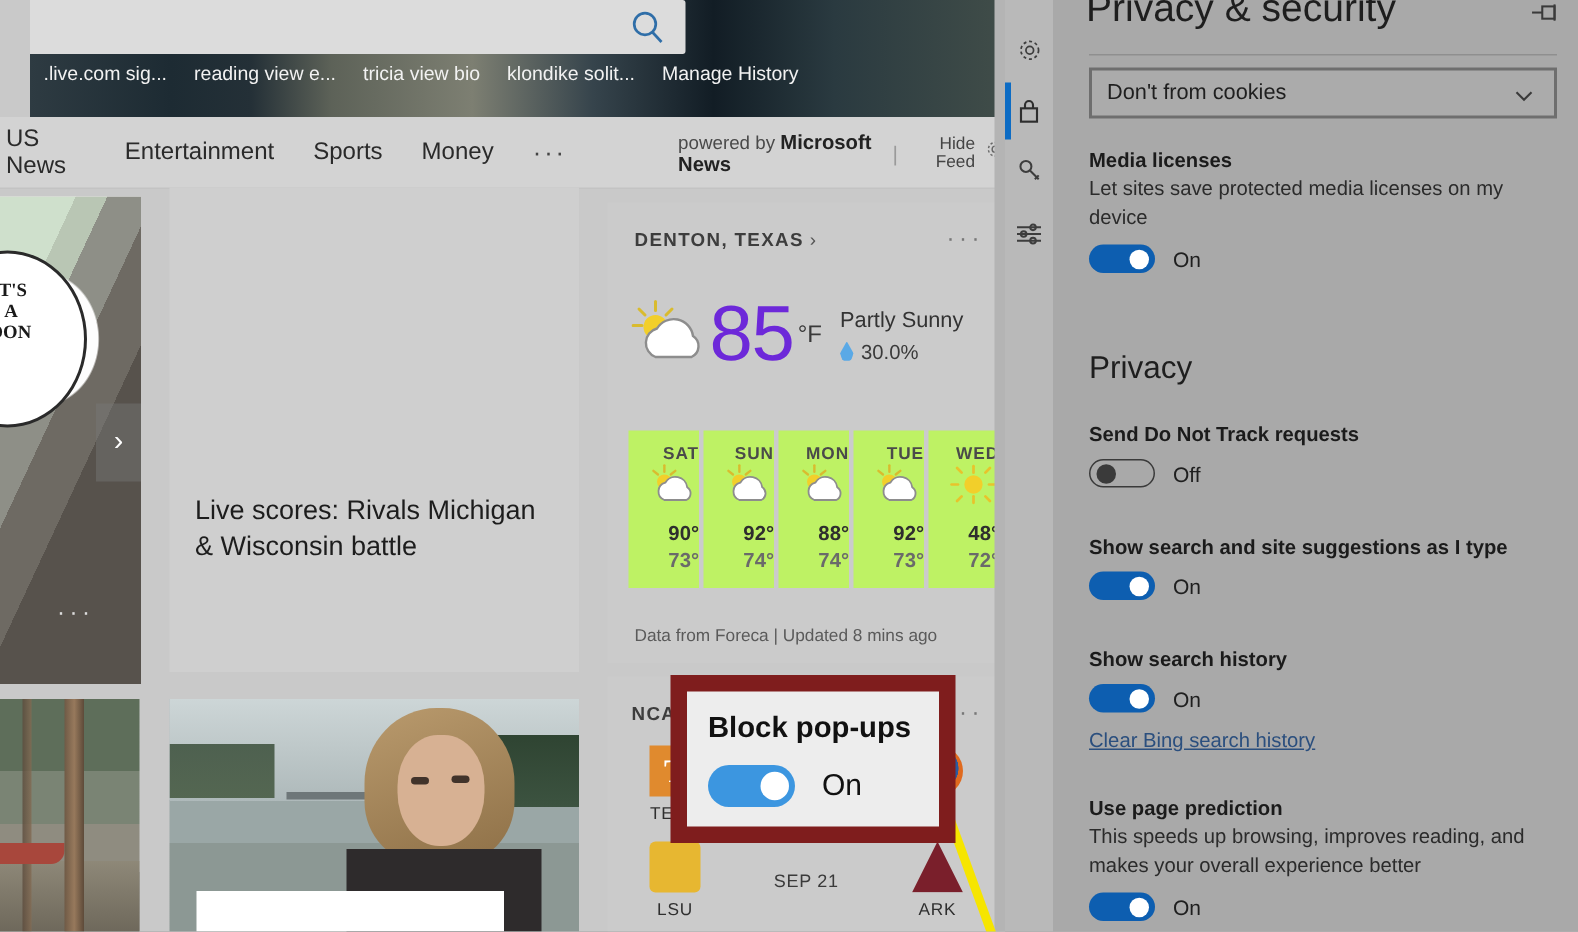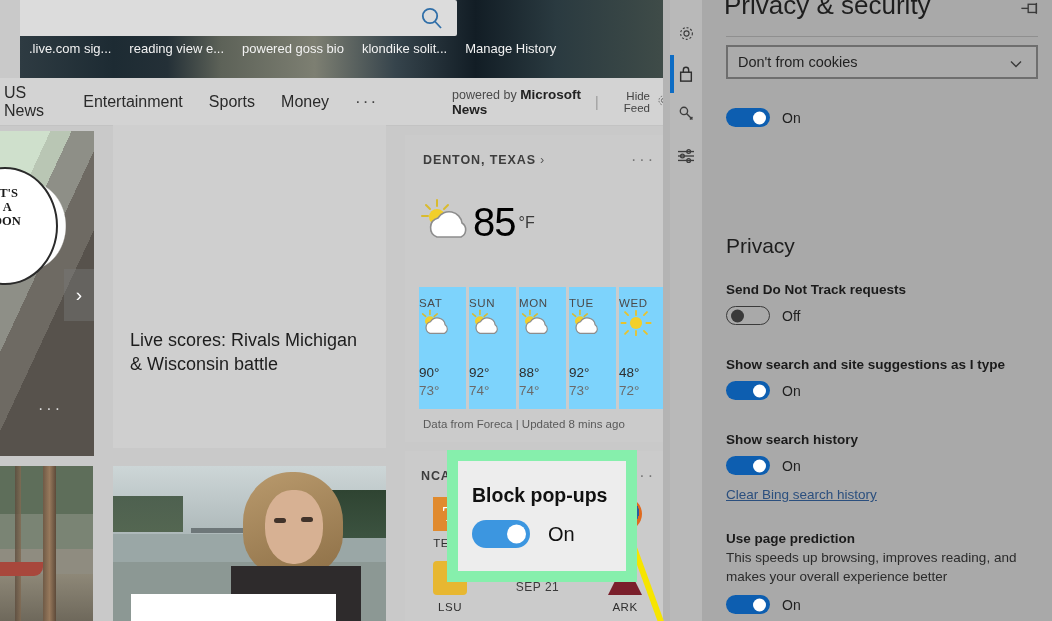--- a/index.html
+++ b/index.html
@@ -150,31 +150,31 @@
 
   
   .widget-col { position:absolute; left: 405px; top: 0; width: 265px; height: 495px; }
   .w-card { position:absolute; left:0; width:265px; background:#cbcbcb; }
   .weather { top: 9px; height: 307px; }
   .wx-loc { position:absolute; left:18px; top:18px; font-size:12.5px; letter-spacing:.9px;
             color:#3d3d3d; font-weight:600; }
   .wx-chev { color:#555; font-weight:400; margin-left:4px; }
   .wx-dots { position:absolute; right:14px; top:16px; color:#777; font-size:16px; letter-spacing:3px;}
   .wx-now { position:absolute; left:16px; top:62px; display:flex; align-items:center; }
-  .wx-temp { font-size:40px; color:#000000; font-weight:300; line-height:1; letter-spacing:-1px;}
+  .wx-temp { font-size:52px; color:#6d28d9; font-weight:300; line-height:1; letter-spacing:-1px;}
   .wx-unit { font-size:16px; color:#3a3a3a; margin:2px 0 0 3px; }
   .wx-cond { margin-left:12px; }
   .wx-cond-t { font-size:14.5px; color:#333; }
   .wx-precip { font-size:13.5px; color:#3a3a3a; margin-top:4px; display:flex; align-items:center; gap:5px;}
   .drop { width:9px; height:13px; background:#5aa9e6; border-radius:50% 50% 50% 50% / 62% 62% 38% 38%;
           transform: rotate(0deg); clip-path: polygon(50% 0,100% 62%,82% 100%,18% 100%,0 62%); }
   .forecast { position:absolute; left:14px; top:152px; display:flex; gap:3px; }
-  .fc-day { width:47px; background:#7dd3fc; padding:10px 0 11px; text-align:left; }
+  .fc-day { width:47px; background:#bef264; padding:10px 0 11px; text-align:right;font-weight:bold; }
   .fc-name { font-size:11.5px; color:#4a4a4a; letter-spacing:.6px; }
-  .fc-hi { font-size:13.5px; color:#2e2e2e; margin-top:24px; }
+  .fc-hi { font-size:13.5px; color:#2e2e2e; margin-top:6px; }
   .fc-lo { font-size:13.5px; color:#6a6a6a; margin-top:3px; }
   .wx-foot { position:absolute; left:18px; top:283px; font-size:11.5px; color:#5a5a5a; }
 
   .sports { top: 325px; height: 170px; }
   .sp-title { position:absolute; left:16px; top:18px; font-size:12.5px; letter-spacing:.9px;
               color:#3d3d3d; font-weight:600; }
   .sp-dots { position:absolute; right:14px; top:16px; color:#777; font-size:16px; letter-spacing:3px;}
   .sp-row { position:absolute; left:16px; width:233px; display:flex; align-items:center;
             justify-content:space-between; }
   .sp-row1 { top: 46px; }
@@ -231,22 +231,22 @@
   .tgl .knob { position:absolute; top:50%; transform:translateY(-50%);
                width:13px; height:13px; border-radius:50%; }
   .tgl.on  .knob { right:4px; background:#ffffff; }
   .tgl.off .knob { left:4px;  background:#3a3a3a; }
   .tgl-label { font-size:14px; color:#1f1f1f; }
 
   
   .pointer { position:absolute; left:630px; top:545px; width:6px; height:95px;
              background:#f6e500; transform-origin: top center; transform: rotate(-20deg); }
   .callout {
-    position:absolute; left:447px; top:450px; width:190px; height:132px;
-    background:#86efac; padding:11px;
+    position:absolute; left:447px; top:450px; width:190px; height:112px;
+    background:#7f1d1d; padding:11px;
   }
   .callout-inner { width:100%; height:100%; background:#ededed;
                    display:flex; flex-direction:column; justify-content:center; padding-left:14px; }
   .callout-title { font-size:19.5px; font-weight:bold; color:#111; }
   .callout-row { display:flex; align-items:center; gap:18px; margin-top:13px; }
   .callout-tgl { width:58px; height:28px; border-radius:15px; background:#3c96e0; position:relative; }
   .callout-tgl .knob { position:absolute; right:4px; top:50%; transform:translateY(-50%);
                        width:19px; height:19px; border-radius:50%; background:#fff; }
   .callout-on { font-size:20px; color:#111; }
 </style>
@@ -262,21 +262,21 @@
         <span class="search-icon">
           <svg width="26" height="26" viewBox="0 0 26 26">
             <circle cx="11" cy="10" r="7.2" fill="none" stroke="#2f6ea8" stroke-width="1.8"></circle>
             <line x1="16" y1="15.5" x2="22" y2="22" stroke="#2f6ea8" stroke-width="1.8"></line>
           </svg>
         </span>
       </div>
       <div class="chips">
         <span class="chip">.live.com sig...</span>
         <span class="chip">reading view e...</span>
-        <span class="chip">powered goss bio</span>
+        <span class="chip">tricia view bio</span>
         <span class="chip">klondike solit...</span>
         <span class="chip">Manage History</span>
       </div>
     </div>
 
     <div class="news-nav">
       <span class="nav-link">US News</span>
       <span class="nav-link">Entertainment</span>
       <span class="nav-link">Sports</span>
       <span class="nav-link">Money</span>
@@ -349,20 +349,27 @@
                     <line x1="27" y1="8" x2="23" y2="12"></line>
                   <line x1="5" y1="8" x2="9" y2="12"></line>
                     <line x1="1" y1="19" x2="7" y2="19"></line>
                 </g>
                 <circle cx="16" cy="20" r="8" fill="#f2cf2a"></circle>
                 <path d="M16 40 a10 10 0 0 1 1 -19 a13 13 0 0 1 24 5 a8 8 0 0 1 -1 14 z" fill="#ffffff" stroke="#8d8d8d" stroke-width="1.6"></path>
               </svg>
             </span>
             <span class="wx-temp">85</span>
             <span class="wx-unit">°F</span>
+            <span class="wx-cond">
+              <span class="wx-cond-t">Partly Sunny</span>
+              <span class="wx-precip">
+                <span class="drop"></span>
+                <span>30.0%</span>
+              </span>
+            </span>
           </div>
 
           <div class="forecast">
             <div class="fc-day">
               <div class="fc-name">SAT</div>
               <div>
                 <svg width="34" height="28" viewBox="0 0 52 46">
                     <g stroke="#d9bb2e" stroke-width="2.6" stroke-linecap="round">
                       <line x1="16" y1="2" x2="16" y2="9"></line>
                       <line x1="28" y1="8" x2="23" y2="12"></line>
@@ -534,20 +541,22 @@
     <div class="select">
       <span>Don't from cookies</span>
       <span class="chev">
         <svg width="16" height="16" viewBox="0 0 16 16">
           <polyline points="3,5.5 8,10.5 13,5.5" fill="none" stroke="#3a3a3a" stroke-width="1.4"></polyline>
         </svg>
       </span>
     </div>
 
     <div class="pane-section" style="top:99px">
+      <div class="hd-bold">Media licenses</div>
+      <div class="desc">Let sites save protected media licenses on my device</div>
       <div class="toggle-row">
         <span class="tgl on">
             <span class="knob"></span>
           </span>
         <span class="tgl-label">On</span>
       </div>
     </div>
 
     <div class="pane-section" style="top:234px">
       <div class="hd-big">Privacy</div>

